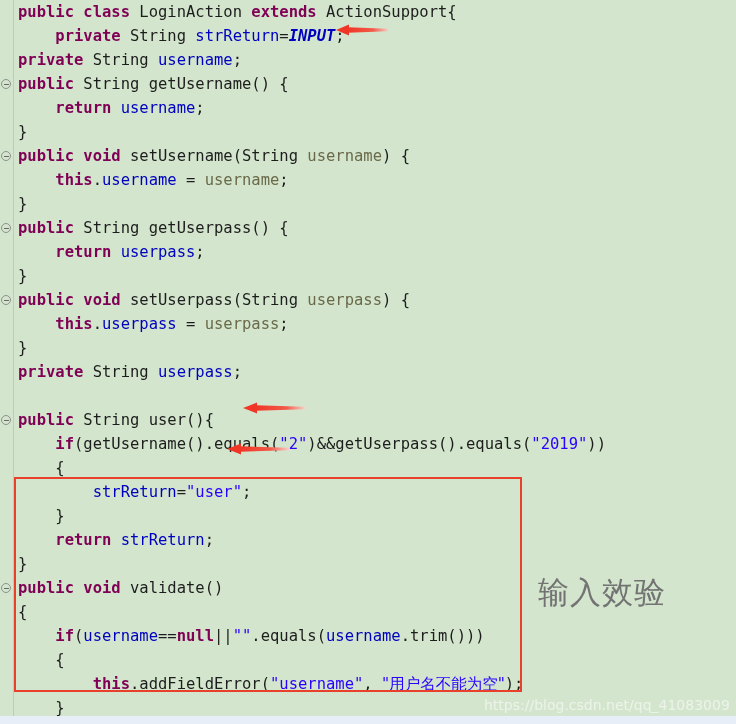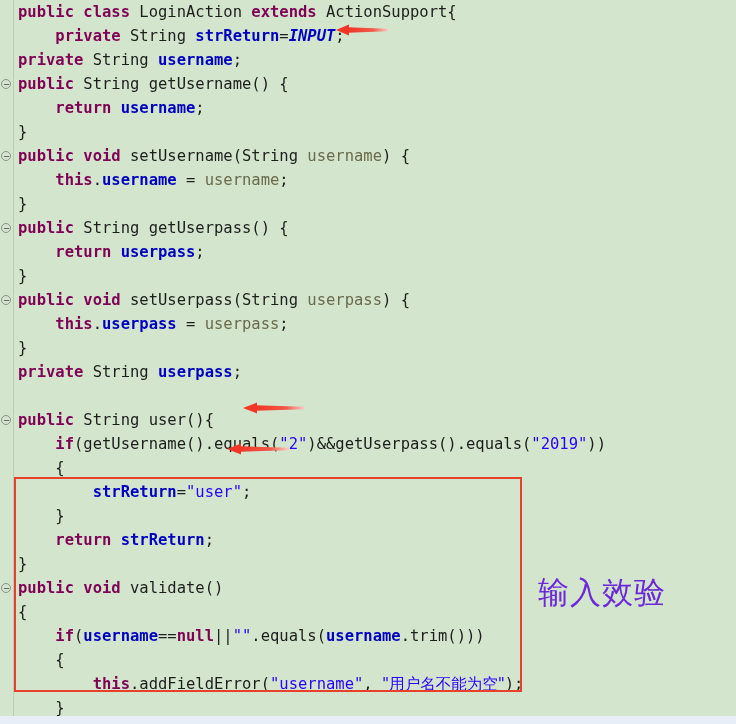--- a/index.html
+++ b/index.html
@@ -75,21 +75,21 @@
     content: "";
     position: absolute;
     left: 1.5px;
     top: 3.5px;
     width: 5px;
     height: 1px;
     background: #6a6a6a;
   }
   
   .kw   { color: #7f0055; font-weight: bold; }
-  .fld  { color: #0000c0; font-weight: bold; }
+  .fld  { color: #0000c0; }
   .str  { color: #2a00ff; }
   .cst  { color: #0000c0; font-weight: bold; font-style: italic; text-align: right; }
   .par  { color: #6a6a4a; }
   .pln  { color: #1d1d1d; }
   .cjk  { color: #2a00ff; font-family: "DejaVu Sans", sans-serif; }
 
   
   .redbox {
     position: absolute;
     left: 14px;
@@ -100,21 +100,21 @@
     box-sizing: border-box;
     pointer-events: none;
   }
   
   .redlabel {
     position: absolute;
     left: 538px;
     top: 572px;
     font-family: "DejaVu Sans", sans-serif;
     font-size: 31px;
-    color: #6d28d9;
+    color: #737373;
     letter-spacing: 1px;
     white-space: nowrap;
   }
   
   .arrow {
     position: absolute;
     height: 14px;
     pointer-events: none;
   }
   .arrow svg { display: block; }
@@ -178,15 +178,16 @@
           <stop offset="0" stop-color="#f03627"></stop>
           <stop offset="0.62" stop-color="#f25a4a"></stop>
           <stop offset="1" stop-color="#f8cfc8"></stop>
         </linearGradient>
       </defs>
       <polygon points="0,7 14,1.5 14,12.5" fill="#f03627"></polygon>
       <polygon points="13,4.2 62,5.8 62,8.2 13,9.8" fill="url(#ag3)"></polygon>
     </svg>
   </div>
 
+  <div class="watermark">https://blog.csdn.net/qq_41083009</div>
 
   <div class="bottom-strip"></div>
 </div>
 
 </body></html>

